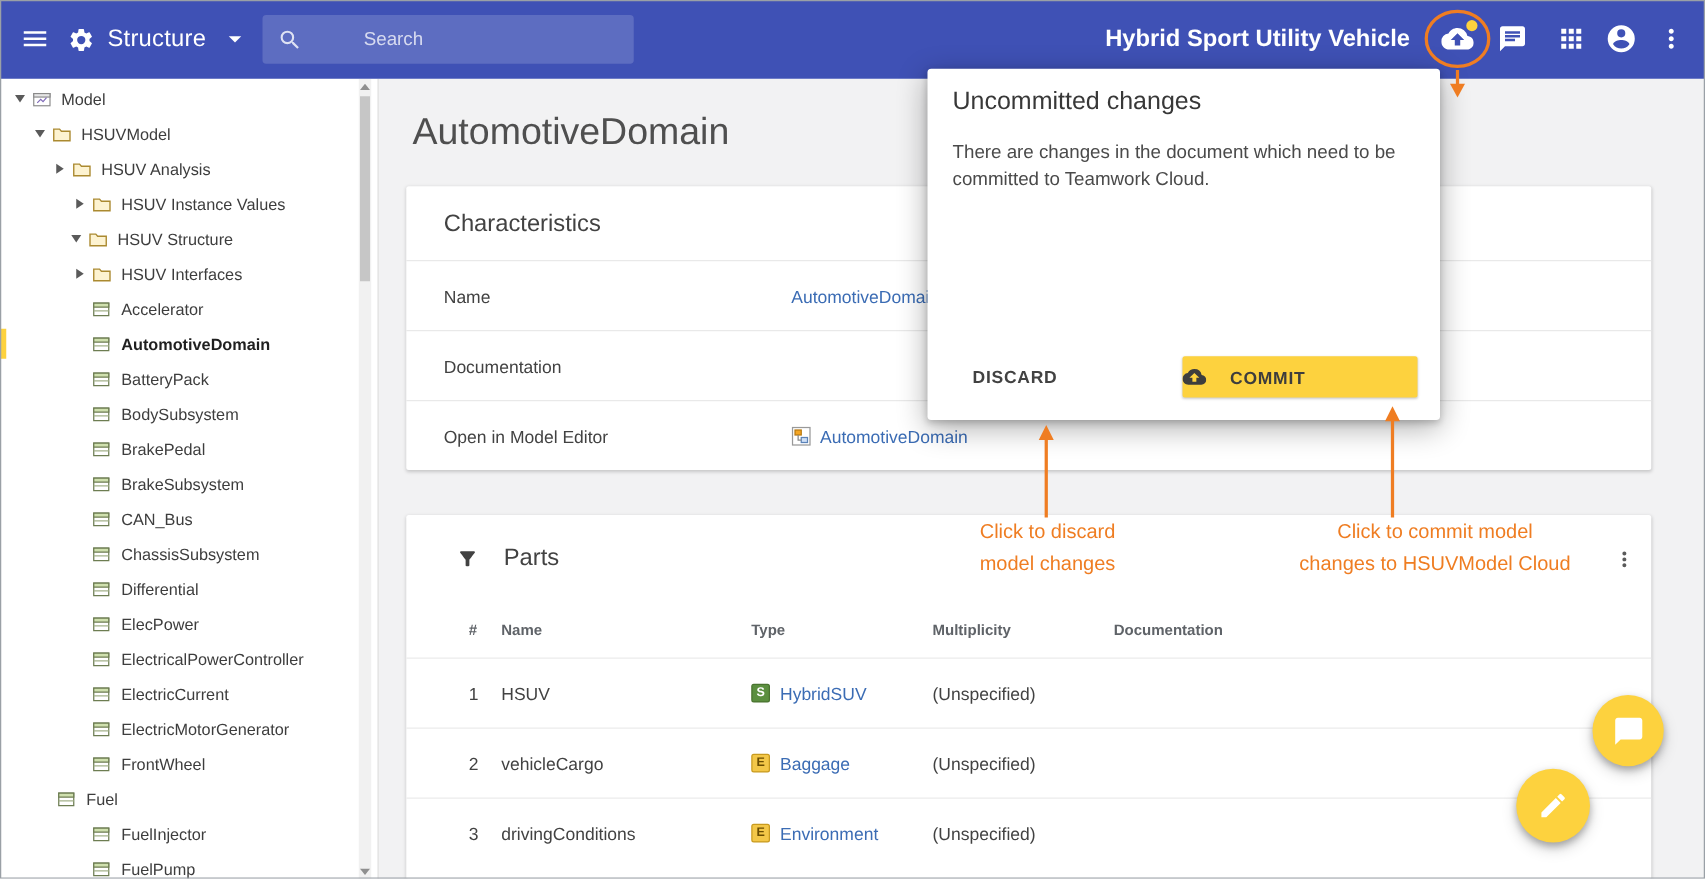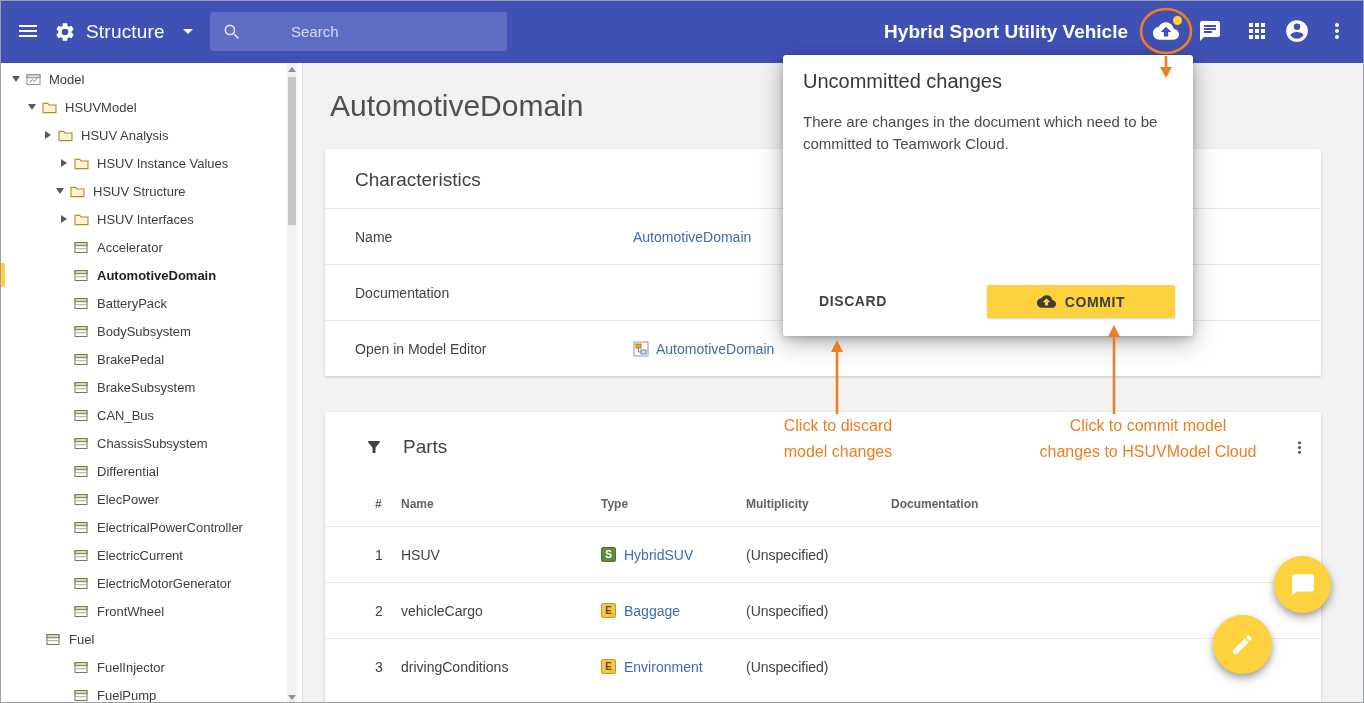--- a/index.html
+++ b/index.html
@@ -62,27 +62,27 @@
   .kebab { position:absolute; right:12px; top:26px; cursor:pointer; display:flex; }
   .ptable-header, .ptable-row { display:grid; grid-template-columns:26px 200px 145px 145px 1fr; padding:0 24px 0 50px; align-items:center; }
   .ptable-header { height:44px; font-size:12px; font-weight:700; color:#5f6368; }
   .ptable-row { height:56px; border-top:1px solid #ececec; font-size:14px; color:#424242; }
   .ptype { display:flex; align-items:center; }
   .badge { width:15px; height:15px; display:inline-flex; align-items:center; justify-content:center; font-size:10px; font-weight:700; margin-right:8px; border-radius:2px; flex:none; }
   .badge-S { background:#5b8f3f; color:#fff; border:1px solid #49732f; }
   .badge-E { background:#f3c748; color:#6b4d00; border:1px solid #c89a1f; }
 
   
-  .popup { position:absolute; left:783px; top:55px; width:410px; height:281px; background:#fff; border-radius:3px; box-shadow:0 6px 24px rgba(0,0,0,0.32), 0 2px 6px rgba(0,0,0,0.2); z-index:20; }
+  .popup { position:absolute; left:742px; top:55px; width:410px; height:281px; background:#fff; border-radius:3px; box-shadow:0 6px 24px rgba(0,0,0,0.32), 0 2px 6px rgba(0,0,0,0.2); z-index:20; }
   .popup-title { position:absolute; left:20px; top:15px; font-size:20px; color:#383838; }
   .popup-msg { position:absolute; left:20px; top:56px; width:368px; font-size:15px; line-height:22px; color:#4a4a4a; }
   .commit-input { position:absolute; left:20px; top:145px; width:370px; height:58px; border:none; border-bottom:1px solid #9b9b9b; outline:none; font-size:15px; font-family:inherit; color:#424242; padding:0 0 20px 0; background:transparent; }
   .commit-input::placeholder { color:#9b9b9b; }
   .discard-btn { position:absolute; left:22px; top:228px; height:36px; padding:0 14px; background:transparent; border:none; font-family:inherit; font-size:14px; font-weight:700; letter-spacing:.6px; color:#424242; cursor:pointer; }
-  .commit-btn { position:absolute; right:18px; top:230px; width:188px; height:33px; background:#fdd23e; border:none; border-radius:2px; display:flex; align-items:center; justify-content:center; gap:9px; font-family:inherit; font-size:14px; font-weight:700; letter-spacing:.6px; color:#3d3d3d; cursor:pointer; box-shadow:0 1px 2px rgba(0,0,0,0.2); }
+  .commit-btn { position:absolute; right:18px; top:230px; width:188px; height:33px; background:#fdd23e; border:none; border-radius:2px; display:flex; align-items:center; gap:19px; font-family:inherit; font-size:14px; font-weight:700; letter-spacing:.6px; color:#3d3d3d; cursor:pointer; box-shadow:0 1px 2px rgba(0,0,0,0.2); }
 
   
   .note { position:absolute; color:#ef7d22; font-size:16px; font-weight:500; line-height:26px; text-align:center; white-space:pre-line; z-index:35; }
   .note-discard { left:752px; top:413px; width:172px; }
   .note-commit { left:1028px; top:413px; width:240px; }
   .overlay { position:absolute; left:0; top:0; width:1364px; height:703px; z-index:40; pointer-events:none; }
 
   
   .fab { position:absolute; border-radius:50%; border:none; background:#fdd23e; box-shadow:0 3px 6px rgba(0,0,0,0.25), 0 5px 12px rgba(0,0,0,0.18); display:flex; align-items:center; justify-content:center; cursor:pointer; z-index:25; }
   .fab svg { fill:#fff; }
@@ -191,21 +191,21 @@
       </div>
       <div class="tree-row" style="padding-left: 56px;">
         <span class="exp right"></span>
         <span class="tree-icon">
           <svg viewBox="0 0 16 14" width="15" height="13">
             <path d="M1 2.5h5l1.6 1.8H15v8.2H1z" fill="#fdf3d1" stroke="#ab8a30" stroke-width="1.2"></path>
           </svg>
         </span>
         <span class="tree-label">HSUV Instance Values</span>
       </div>
-      <div class="tree-row" style="padding-left: 52px;">
+      <div class="tree-row" style="padding-left: 40px; margin-left: 13px;">
         <span class="exp down"></span>
         <span class="tree-icon">
           <svg viewBox="0 0 16 14" width="15" height="13">
             <path d="M1 2.5h5l1.6 1.8H15v8.2H1z" fill="#fdf3d1" stroke="#ab8a30" stroke-width="1.2"></path>
           </svg>
         </span>
         <span class="tree-label">HSUV Structure</span>
       </div>
       <div class="tree-row" style="padding-left: 56px;">
         <span class="exp right"></span>

